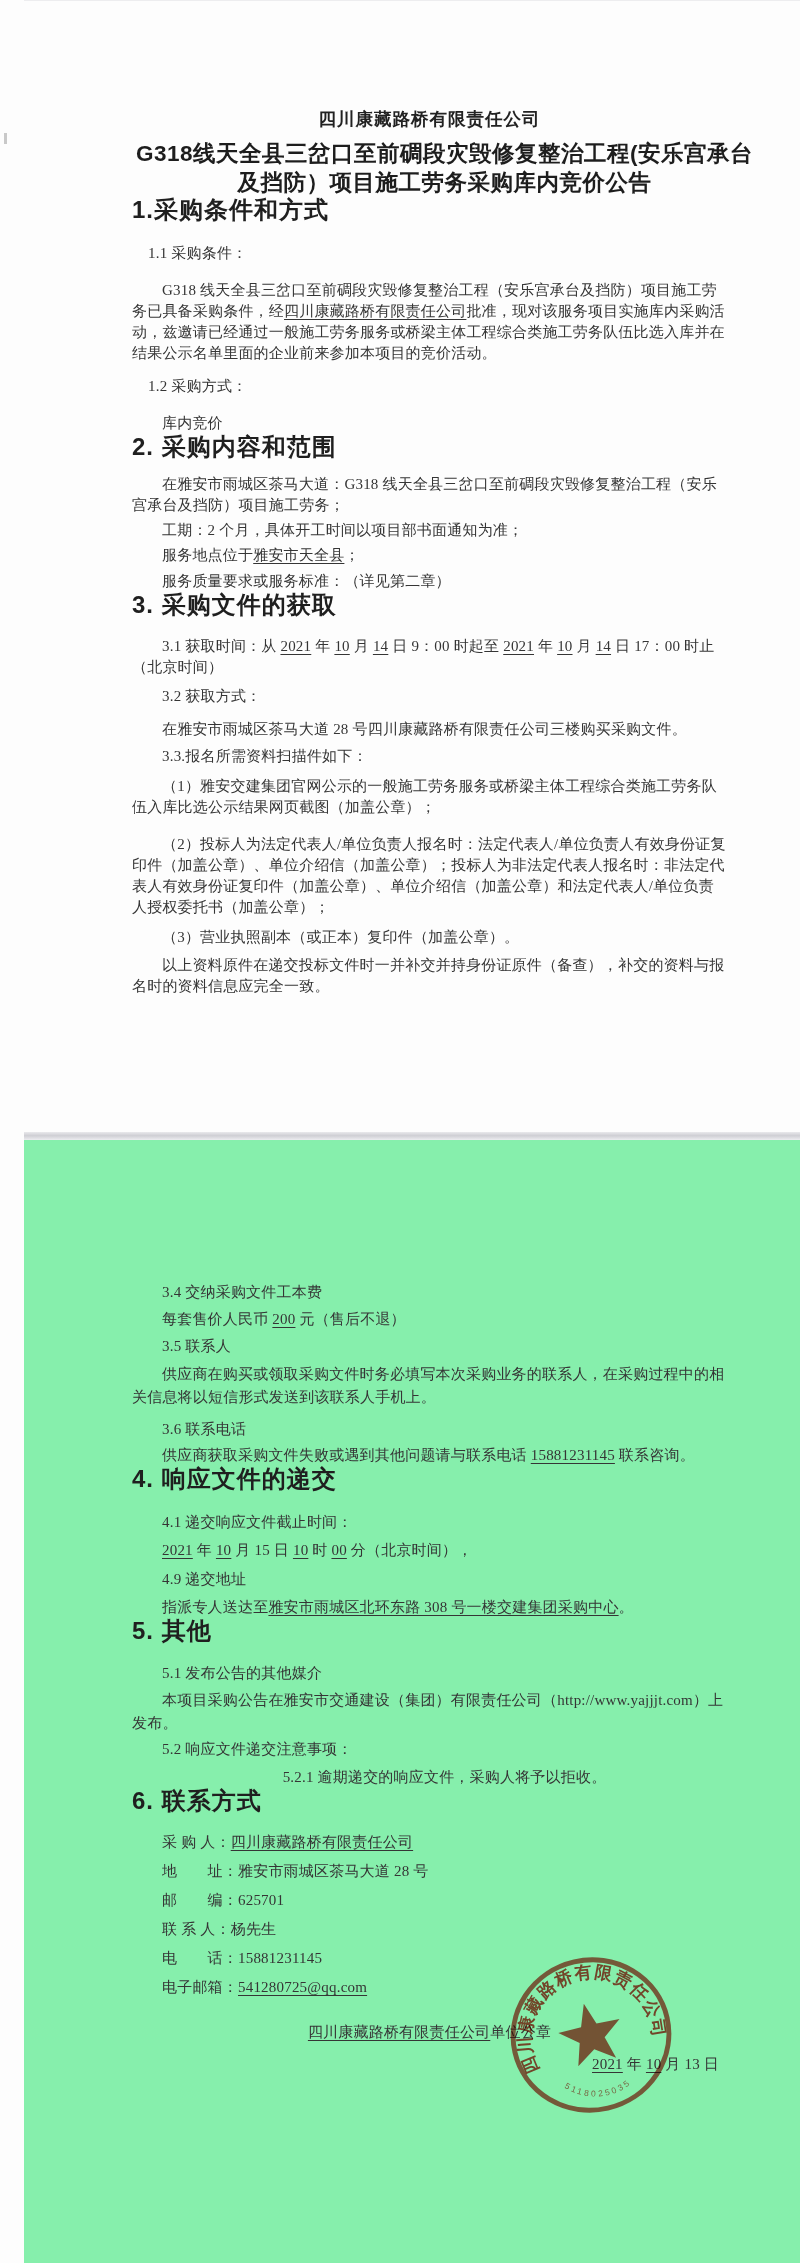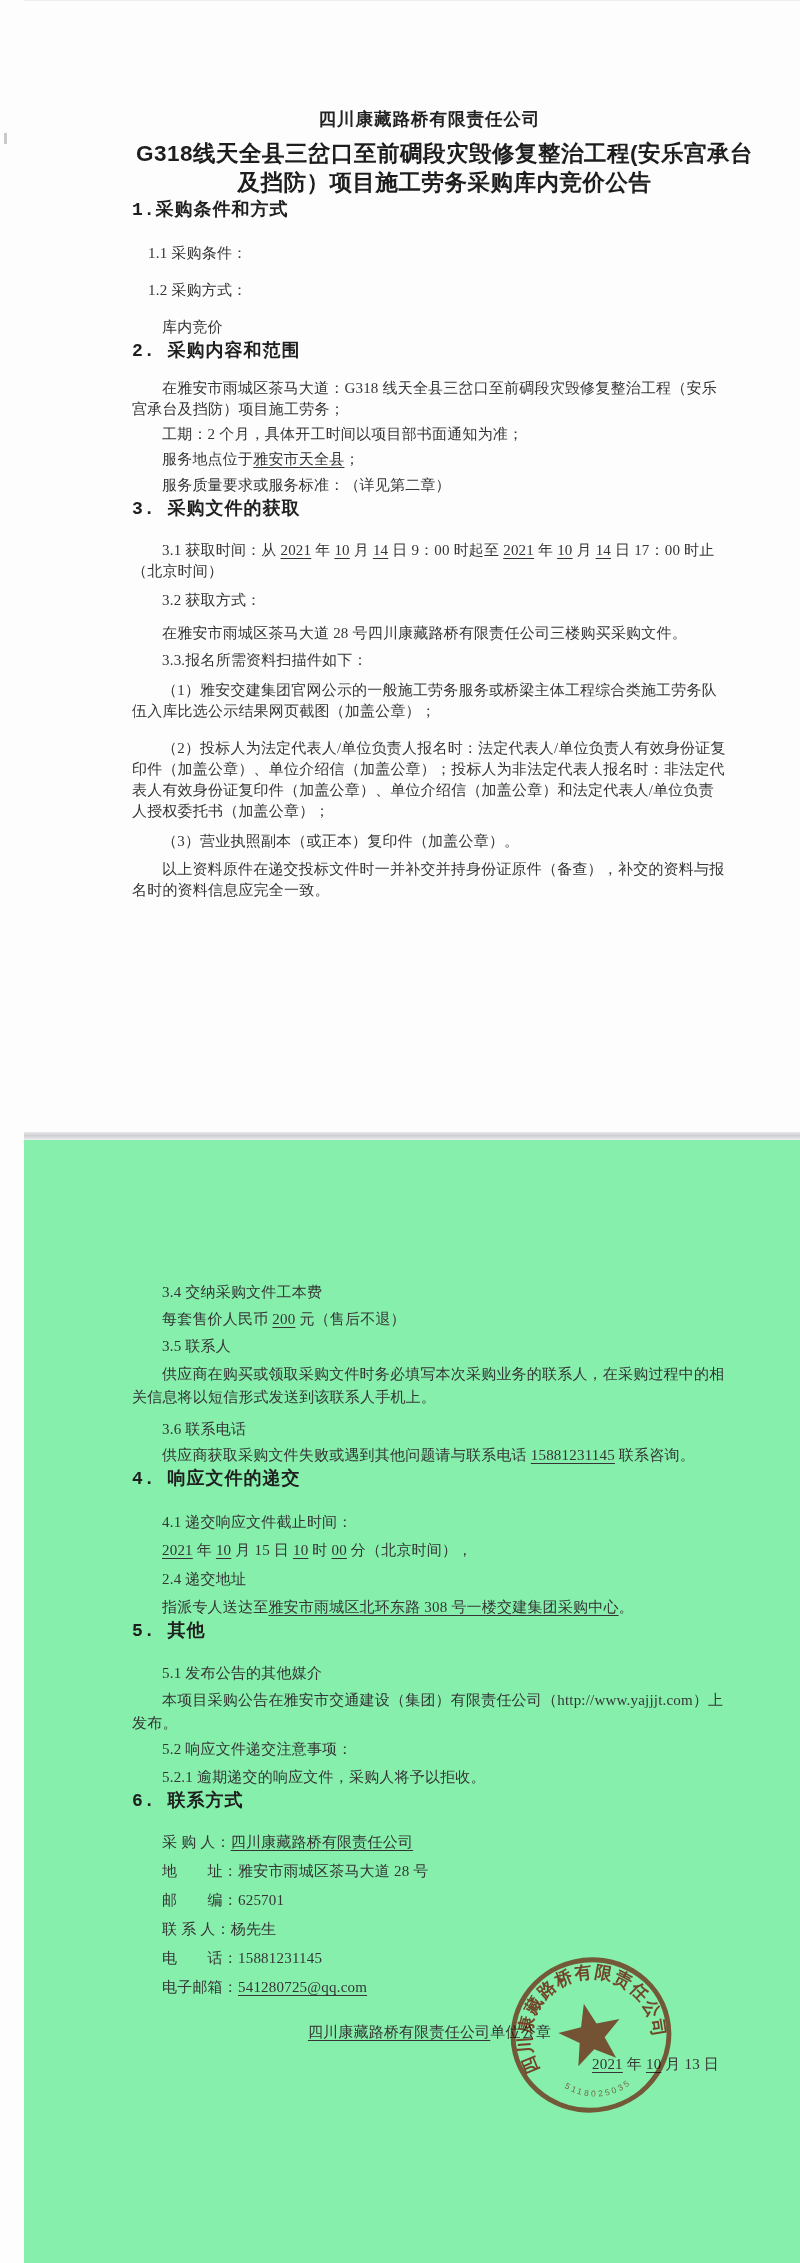--- a/index.html
+++ b/index.html
@@ -8,36 +8,36 @@
   .page{position:relative;width:800px;box-sizing:border-box;}
   .page1{height:1132px;background:#fdfdfd;border-top:1px solid #ededef;}
   .page-divider{height:8px;background:linear-gradient(to bottom,#e9e9ec 0%,#cfcfd4 45%,#ececf0 100%);}
   .page2{height:1305px;background:#86efac;}
   .page2:after{content:"";position:absolute;left:0;bottom:0;width:100%;height:10px;background:#eeeef1;}
   .content{box-sizing:border-box;padding-left:108px;padding-right:97px;color:#353535;font-size:15px;line-height:21px;letter-spacing:.2px;}
   .page1 .content{padding-top:106px;}
   .page2 .content{padding-top:142px;}
   .doc-company{font-family:"Liberation Sans","DejaVu Sans",sans-serif;font-weight:700;font-size:17.5px;line-height:24px;text-align:center;color:#222;letter-spacing:1px;}
   .doc-title{font-family:"Liberation Sans","DejaVu Sans",sans-serif;font-weight:700;font-size:22.5px;line-height:29px;text-align:center;color:#1d1d1d;width:625px;margin:8px auto 0 auto;letter-spacing:.5px;}
-  h2.sec{font-family:Liberation Mono, monospace;font-weight:700;font-size:18px;line-height:26px;color:#1f1f1f;margin:0;letter-spacing:1px;}
+  h2.sec{font-family:Liberation Sans, sans-serif;font-weight:700;font-size:24px;line-height:26px;color:#1f1f1f;margin:0;letter-spacing:1px;}
   .p{margin:0;text-indent:2em;}
   .sub{margin:16px;text-indent:0;}
   .u{text-decoration:underline;text-underline-offset:3px;}
   .rows .p{margin-bottom:8px;line-height:21px;}
   .footline{margin:0;text-align:right;text-indent:0;}
   
   .m-h1{margin-top:46px;} .m-sub11{margin-top:20px;} .m-p11{margin-top:8px;}
   .m-sub12{margin-top:12px;} .m-p12{margin-top:2px;}
   .m-h2{margin-top:16px;} .m-p2a{margin-top:14px;} .m-s4{margin-top:4px;} .m-s5{margin-top:5px;}
   .m-h3{margin-top:13px;} .m-p31{margin-top:18px;} .m-p32{margin-top:8px;} .m-p32b{margin-top:12px;}
   .m-p33{margin-top:6px;} .m-i1{margin-top:9px;} .m-i2{margin-top:16px;} .m-i3{margin-top:9px;} .m-note{margin-top:7px;}
   .m-p34b{margin-top:6px;} .m-p35{margin-top:6px;} .m-p35b{margin-top:6px;}
   .m-p36{margin-top:10px;} .m-p36b{margin-top:5px;}
   .m-h4{margin-top:16px;} .m-p41{margin-top:20px;} .m-p41b{margin-top:7px;} .m-p42{margin-top:8px;} .m-p42b{margin-top:7px;}
-  .m-h5{margin-top:19px;} .m-p51{margin-top:19px;} .m-p51b{margin-top:5px;} .m-p52{margin-top:4px;} .m-p521{margin-top:7px;}
+  .m-h5{margin-top:19px;} .m-p51{margin-top:19px;} .m-p51b{margin-top:5px;} .m-p52{margin-top:4px;} .m-p521{margin-top:7px;text-align:center;}
   .m-h6{margin-top:15px;} .m-rows{margin-top:18px;}
   .m-cap{margin-top:24px;text-align:center;} .m-date{margin-top:11px;padding-right:8px;}
   .lh23{line-height:23px;}
   
   .stamp{position:absolute;left:507px;top:1954px;width:168px;height:162px;mix-blend-mode:multiply;opacity:.92;pointer-events:none;}
   .stamp .ringline{fill:none;stroke:#d5392b;stroke-width:5;opacity:.88;}
   .stamp .ringtext{font-family:"Liberation Sans","DejaVu Sans",sans-serif;font-size:17.5px;font-weight:700;fill:#d5392b;letter-spacing:1.5px;}
   .stamp .numtext{font-family:"Liberation Sans","DejaVu Sans",sans-serif;font-size:8.5px;fill:#d5392b;letter-spacing:2.6px;opacity:.8;}
   .stamp .star{fill:#d5392b;opacity:.92;}
   .tick1{position:absolute;left:4px;top:133px;width:3px;height:11px;background:#8a8a8a;opacity:.45;}
@@ -50,20 +50,21 @@
   <div class="tick1"></div>
   <div class="tick2"></div>
 
   <div class="page page1">
     <div class="content">
       <div class="doc-company">四川康藏路桥有限责任公司</div>
       <div class="doc-title">G318线天全县三岔口至前碉段灾毁修复整治工程(安乐宫承台及挡防）项目施工劳务采购库内竞价公告</div>
 
       <h2 class="sec m-h1">1.采购条件和方式</h2>
       <p class="sub m-sub11">1.1 采购条件：</p>
+      <p class="p m-p11"><span>G318 线天全县三岔口至前碉段灾毁修复整治工程（安乐宫承台及挡防）项目施工劳务已具备采购条件，经</span><span class="u">四川康藏路桥有限责任公司</span><span>批准，现对该服务项目实施库内采购活动，兹邀请已经通过一般施工劳务服务或桥梁主体工程综合类施工劳务队伍比选入库并在结果公示名单里面的企业前来参加本项目的竞价活动。</span></p>
       <p class="sub m-sub12">1.2 采购方式：</p>
       <p class="p m-p12">库内竞价</p>
 
       <h2 class="sec m-h2">2. 采购内容和范围</h2>
       <p class="p m-p2a">在雅安市雨城区茶马大道：G318 线天全县三岔口至前碉段灾毁修复整治工程（安乐宫承台及挡防）项目施工劳务；</p>
       <p class="p m-s4">工期：2 个月，具体开工时间以项目部书面通知为准；</p>
       <p class="p m-s4"><span>服务地点位于</span><span class="u">雅安市天全县</span><span>；</span></p>
       <p class="p m-s5">服务质量要求或服务标准：（详见第二章）</p>
 
       <h2 class="sec m-h3">3. 采购文件的获取</h2>
@@ -85,21 +86,21 @@
       <p class="p">3.4 交纳采购文件工本费</p>
       <p class="p m-p34b"><span>每套售价人民币 </span><span class="u">200</span><span> 元（售后不退）</span></p>
       <p class="p m-p35">3.5 联系人</p>
       <p class="p m-p35b lh23">供应商在购买或领取采购文件时务必填写本次采购业务的联系人，在采购过程中的相关信息将以短信形式发送到该联系人手机上。</p>
       <p class="p m-p36">3.6 联系电话</p>
       <p class="p m-p36b"><span>供应商获取采购文件失败或遇到其他问题请与联系电话 </span><span class="u">15881231145</span><span> 联系咨询。</span></p>
 
       <h2 class="sec m-h4">4. 响应文件的递交</h2>
       <p class="p m-p41">4.1 递交响应文件截止时间：</p>
       <p class="p m-p41b"><span class="u">2021</span><span> 年 </span><span class="u">10</span><span> 月 15 日 </span><span class="u">10</span><span> 时 </span><span class="u">00</span><span> 分（北京时间），</span></p>
-      <p class="p m-p42">2.4 递交地址</p>
+      <p class="p m-p42">4.9 递交地址</p>
       <p class="p m-p42b"><span>指派专人送达至</span><span class="u">雅安市雨城区北环东路 308 号一楼交建集团采购中心</span><span>。</span></p>
 
       <h2 class="sec m-h5">5. 其他</h2>
       <p class="p m-p51">5.1 发布公告的其他媒介</p>
       <p class="p m-p51b lh23">本项目采购公告在雅安市交通建设（集团）有限责任公司（http://www.yajjjt.com）上发布。</p>
       <p class="p m-p52">5.2 响应文件递交注意事项：</p>
       <p class="p m-p521">5.2.1 逾期递交的响应文件，采购人将予以拒收。</p>
 
       <h2 class="sec m-h6">6. 联系方式</h2>
       <div class="rows m-rows">

